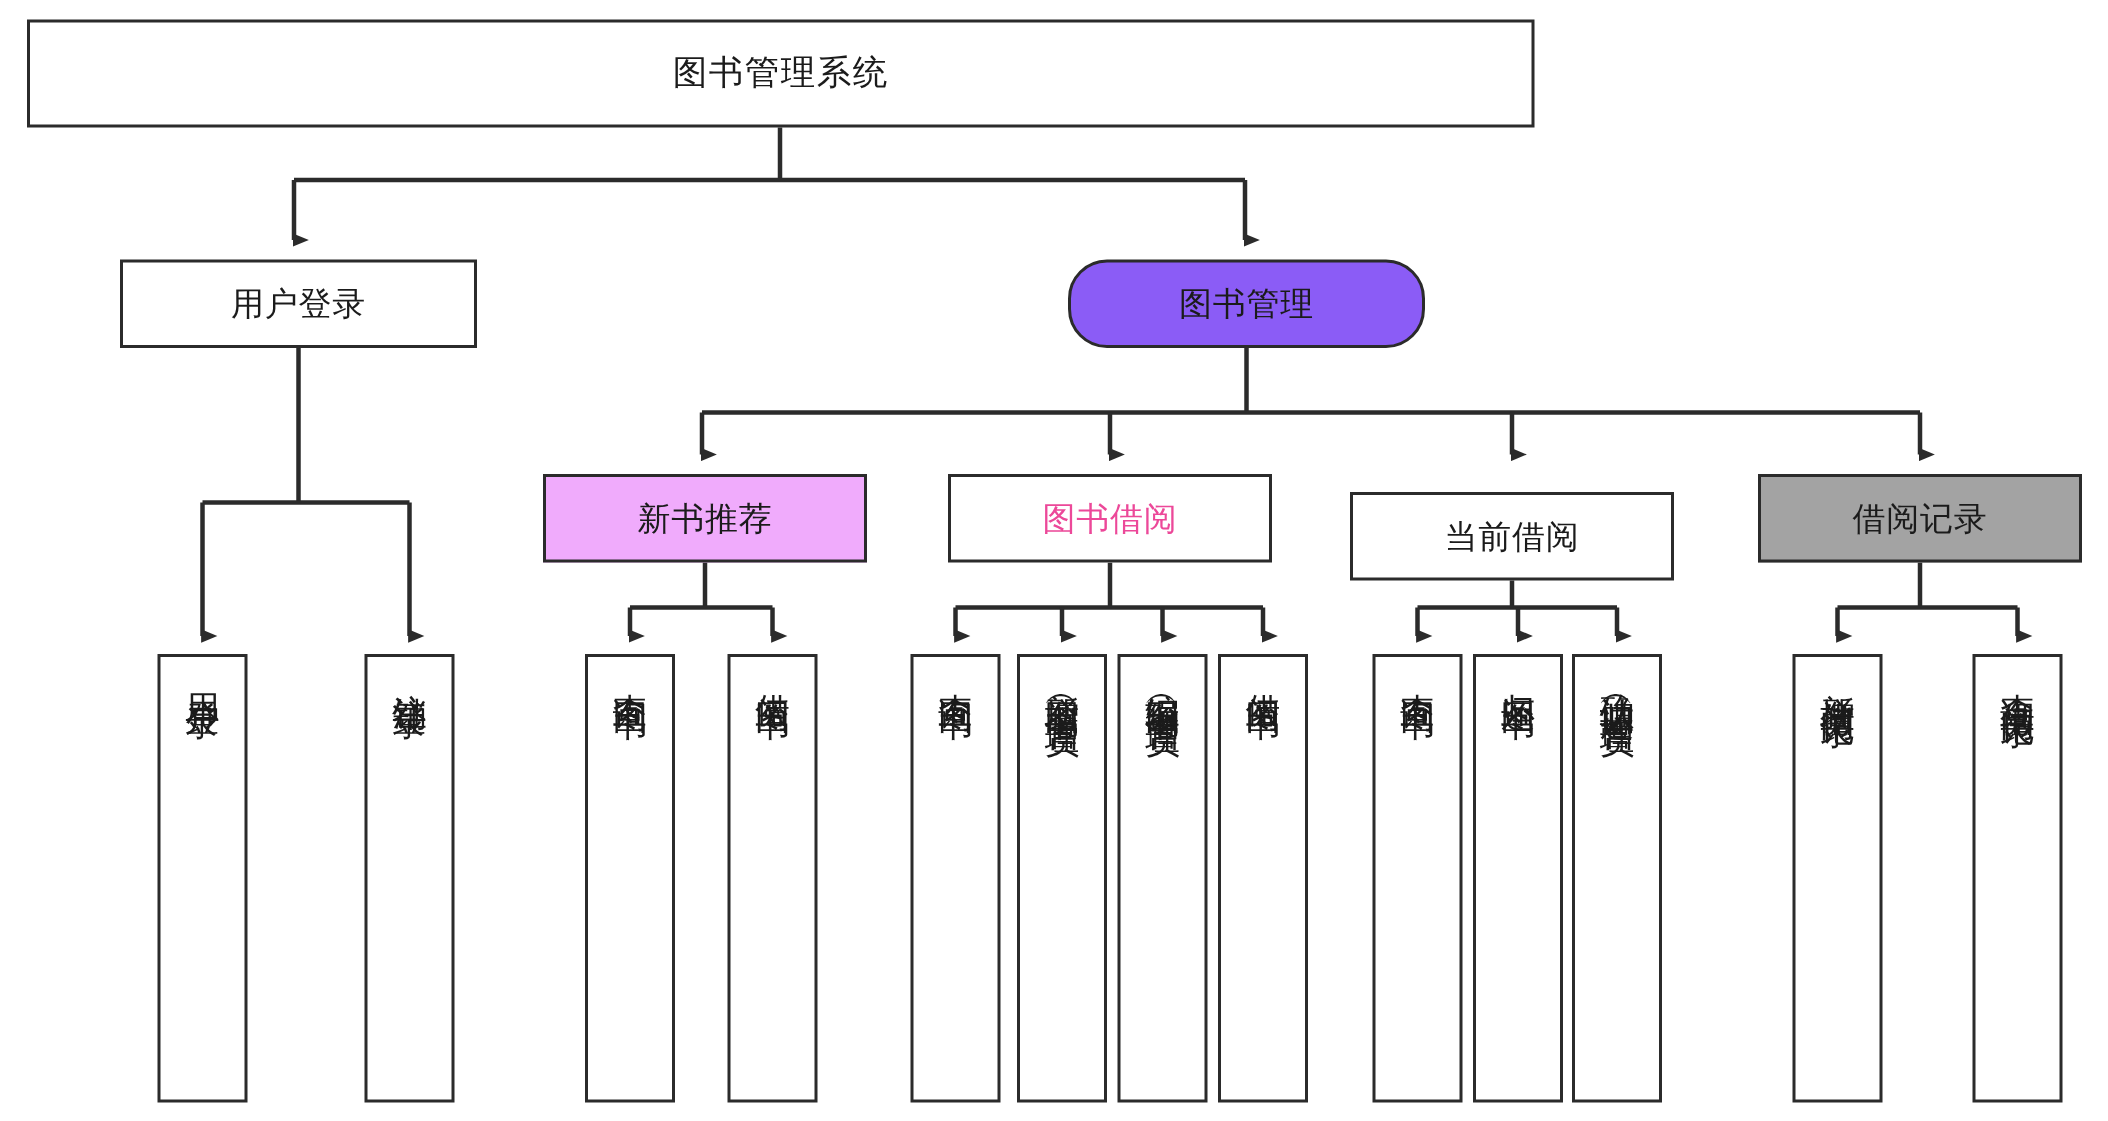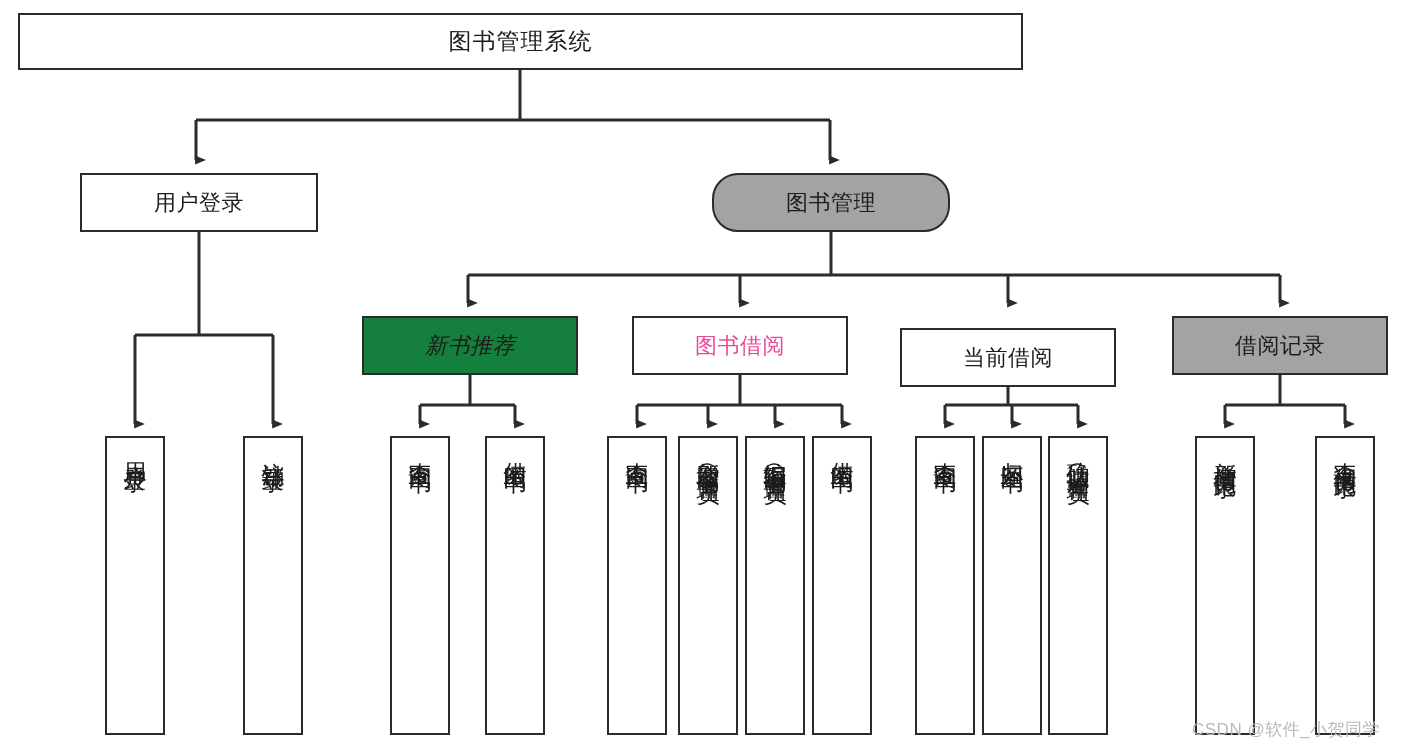--- a/index.html
+++ b/index.html
@@ -116,32 +116,32 @@
       <path d="M 1012 405 L 1012 424" marker-end="url(#arrow)"></path>
       <path d="M 1078 405 L 1078 424" marker-end="url(#arrow)"></path>
 
       <path d="M 1280 375 L 1280 405"></path>
       <path d="M 1225 405 L 1345 405"></path>
       <path d="M 1225 405 L 1225 424" marker-end="url(#arrow)"></path>
       <path d="M 1345 405 L 1345 424" marker-end="url(#arrow)"></path>
     </g>
   </svg>
 
-  <div class="node root horiz" style="left: 18px; top: 13px; width: 1005px; height: 57px; border-color: rgb(43, 43, 43); background: rgb(255, 255, 255);">
+  <div class="node root horiz" style="left: 18px; top: 13px; width: 1005px; height: 72px; border-color: rgb(43, 43, 43); background: rgb(255, 255, 255);">
     <span class="label" style="color: rgb(27, 27, 27);">图书管理系统</span>
   </div>
 
   <div class="node horiz" style="left: 80px; top: 173px; width: 238px; height: 59px; border-color: rgb(43, 43, 43); background: rgb(255, 255, 255);">
     <span class="label" style="color: rgb(27, 27, 27);">用户登录</span>
   </div>
-  <div class="node horiz" style="left: 712px; top: 173px; width: 238px; height: 59px; border-color: rgb(43, 43, 43); background: #a3a3a3; border-radius: 26px;">
+  <div class="node horiz" style="left: 712px; top: 173px; width: 238px; height: 59px; border-color: rgb(43, 43, 43); background: #8b5cf6; border-radius: 26px;">
     <span class="label" style="color: rgb(27, 27, 27);">图书管理</span>
   </div>
 
-  <div class="node horiz" style="left: 362px; top: 316px; width: 216px; height: 59px; border-color: rgb(43, 43, 43); background: #15803d; font-style: italic;">
+  <div class="node horiz" style="left: 362px; top: 316px; width: 216px; height: 59px; border-color: rgb(43, 43, 43); background: #f0abfc;">
     <span class="label" style="color: rgb(27, 27, 27);">新书推荐</span>
   </div>
   <div class="node horiz" style="left: 632px; top: 316px; width: 216px; height: 59px; border-color: rgb(43, 43, 43); background: rgb(255, 255, 255);">
     <span class="label" style="color: #ec4899;">图书借阅</span>
   </div>
   <div class="node horiz" style="left: 900px; top: 328px; width: 216px; height: 59px; border-color: rgb(43, 43, 43); background: rgb(255, 255, 255);">
     <span class="label" style="color: rgb(27, 27, 27);">当前借阅</span>
   </div>
   <div class="node horiz" style="left: 1172px; top: 316px; width: 216px; height: 59px; border-color: rgb(43, 43, 43); background: #a3a3a3;">
     <span class="label" style="color: rgb(27, 27, 27);">借阅记录</span>
@@ -180,15 +180,14 @@
   <div class="node vert" style="left: 1048px; top: 436px; width: 60px; height: 299px; border-color: rgb(43, 43, 43); background: rgb(255, 255, 255);">
     <span class="label" style="color: rgb(27, 27, 27);">确认归还（管理员）</span>
   </div>
   <div class="node vert" style="left: 1195px; top: 436px; width: 60px; height: 299px; border-color: rgb(43, 43, 43); background: rgb(255, 255, 255);">
     <span class="label" style="color: rgb(27, 27, 27);">新增借阅记录</span>
   </div>
   <div class="node vert" style="left: 1315px; top: 436px; width: 60px; height: 299px; border-color: rgb(43, 43, 43); background: rgb(255, 255, 255);">
     <span class="label" style="color: rgb(27, 27, 27);">查询借阅记录</span>
   </div>
 
-  <div class="watermark" style="left: 1192px; top: 718px;">CSDN @软件_小贺同学</div>
 
 </div>
 
 </body></html>

